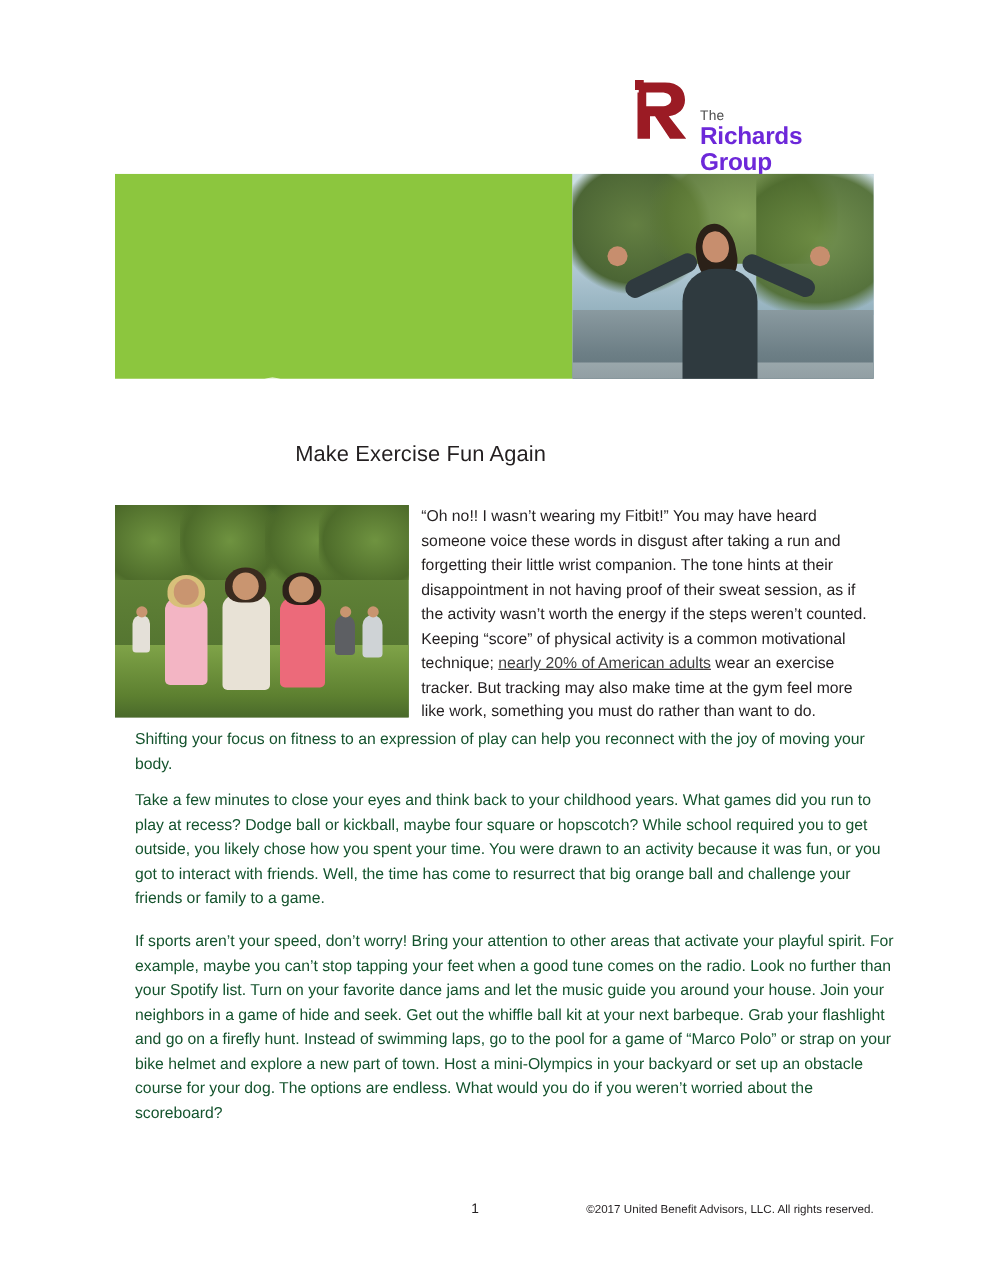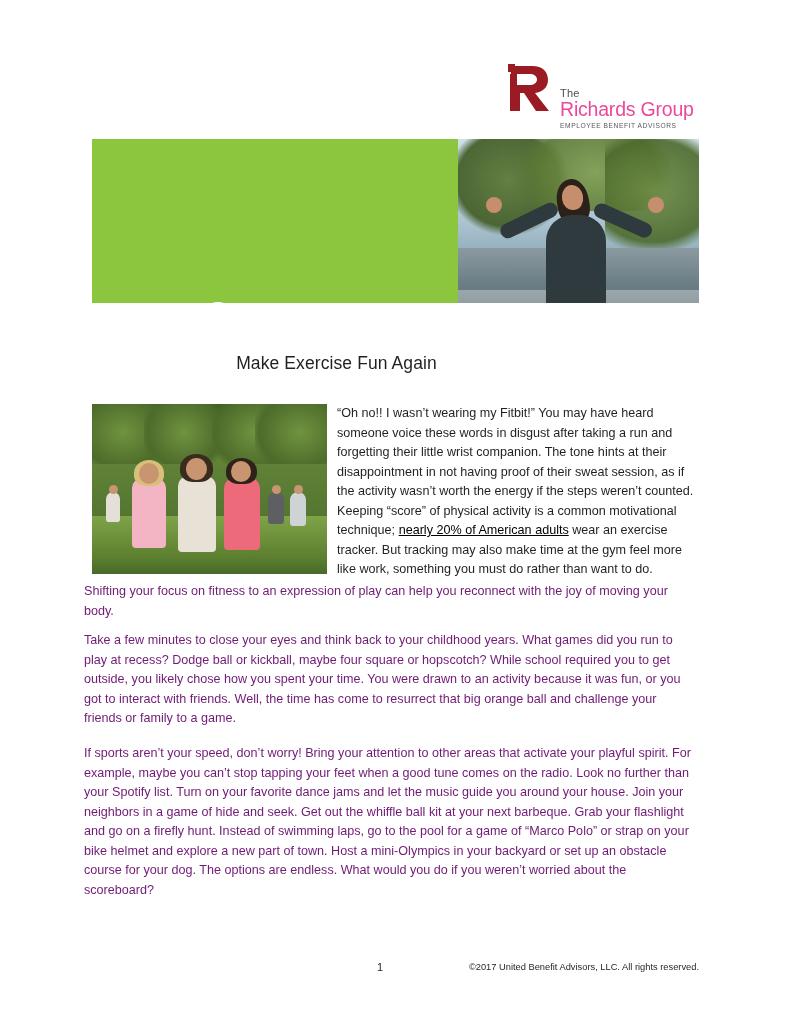--- a/index.html
+++ b/index.html
@@ -45,22 +45,22 @@
     margin-top: 24px;
   }
   .logo-the {
     font-size: 11px;
     color: #4d4d4d;
     line-height: 12px;
     letter-spacing: .2px;
   }
   .logo-name {
     font-size: 19.5px;
-    font-weight: normal;
-    color: #ec4899;
+    font-weight: bold;
+    color: #6d28d9;
     line-height: 21px;
     letter-spacing: -.2px;
   }
   .logo-sub {
     font-size: 6.7px;
     color: #5a5a5a;
     letter-spacing: .55px;
     line-height: 10px;
     margin-top: 1px;
   }
@@ -225,32 +225,32 @@
     left: 337px;
     top: 404px;
     width: 362px;
     font-size: 12.6px;
     line-height: 19.5px;
     color: #231f20;
     text-align: left;
   }
   .body-full {
     position: absolute;
-    left: 84px;
+    left: 108px;
     width: 607px;
     font-size: 12.6px;
     line-height: 19.5px;
-    color: #701a75;
+    color: #14532d;
   }
   .p-wrap1 { top: 582px; }
   .p-2     { top: 631px; }
   .p-3     { top: 732px; margin-top: 12px; }
 
   a.doclink {
-    color: #000000;
+    color: #404040;
     text-decoration: underline;
   }
 
   .footer-page {
     position: absolute;
     left: 0;
     top: 961px;
     width: 760px;
     text-align: center;
     font-size: 11px;

